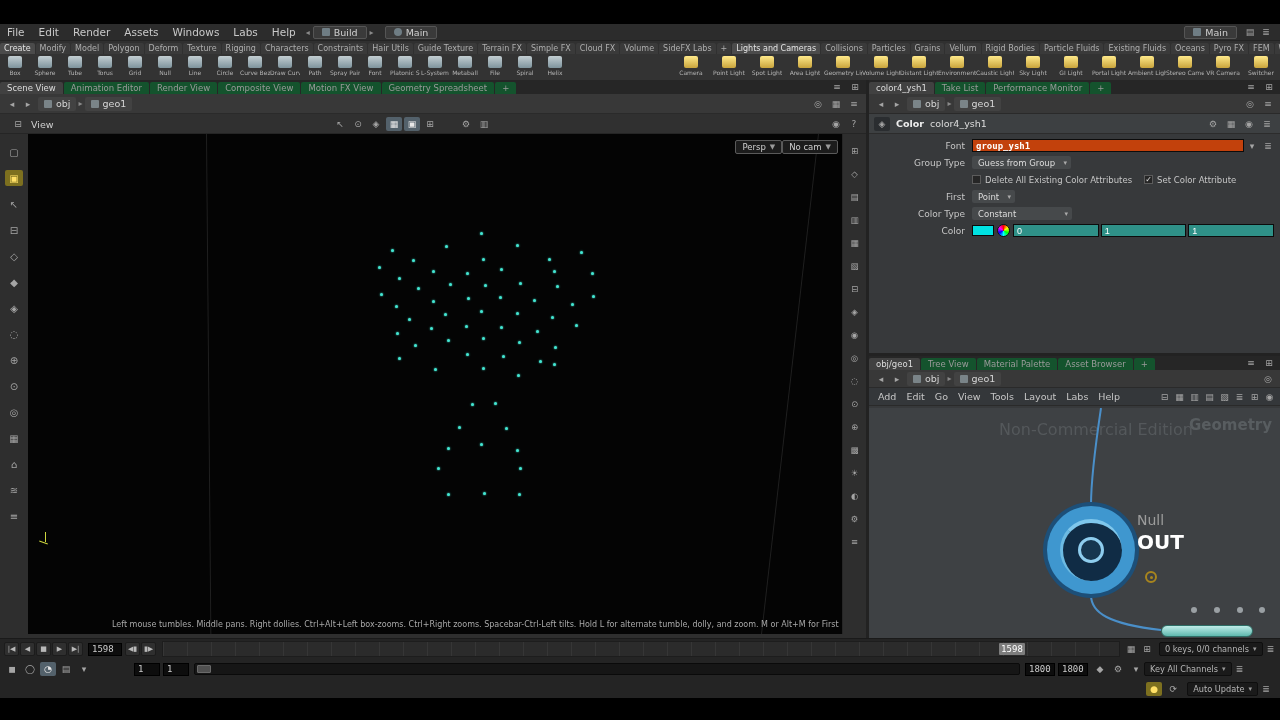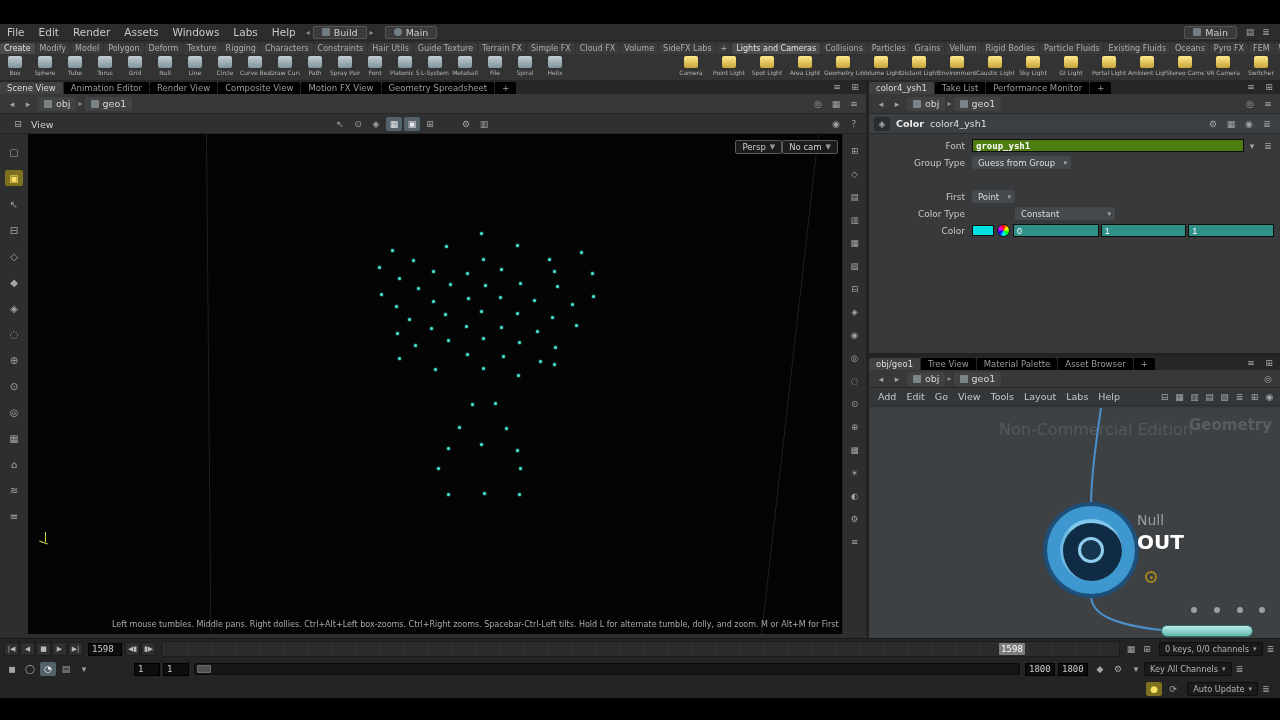--- a/index.html
+++ b/index.html
@@ -28,21 +28,21 @@
   .toolgrp{display:flex;}
   .toolgrp.right{margin-left:auto;}
   .tool{width:30px;display:flex;flex-direction:column;align-items:center;overflow:hidden;}
   .toolgrp.right .tool{width:38px;}
   .tool .ic{width:14px;height:12px;margin:2px 0 1px;border-radius:2px;background:linear-gradient(#c3ced2,#7e949d);}
   .toolgrp.right .tool .ic{background:linear-gradient(#ffe98a,#c9a43c);}
   .tool .tl{font-size:6px;color:#b5b5b5;white-space:nowrap;max-width:100%;overflow:hidden;}
 
   
   .ptabs{display:flex;align-items:flex-end;background:#262626;height:14px;overflow:hidden;}
-  .ptab{background:#000000;color:#9a9a9a;font-size:8.5px;padding:1px 7px;margin-right:1px;border-radius:2px 2px 0 0;white-space:nowrap;}
+  .ptab{background:#14532d;color:#9a9a9a;font-size:8.5px;padding:1px 7px;margin-right:1px;border-radius:2px 2px 0 0;white-space:nowrap;}
   .ptab.active{background:#414141;color:#ddd;}
   .corner{margin-left:auto;display:flex;gap:2px;padding-right:3px;}
   .pathrow{display:flex;align-items:center;background:#383838;height:20px;font-size:9.5px;gap:2px;padding:0 4px;border-bottom:1px solid #2a2a2a;}
   .crumb{display:inline-flex;align-items:center;gap:4px;background:#424242;border-radius:2px;height:14px;padding:0 6px;color:#d6d6d6;}
   .crumb .ci{width:8px;height:8px;background:#7a8488;border-radius:1px;}
   .sep{color:#8a8a8a;font-size:8px;}
   .rowicons{margin-left:auto;display:flex;gap:2px;}
 
   
   .left-pane{position:absolute;left:0;top:56px;width:866px;height:558px;background:#2e2e2e;}
@@ -69,21 +69,21 @@
 
   
   .right-pane{position:absolute;left:869px;top:56px;width:411px;height:558px;background:#37393b;}
   .vsplit{position:absolute;left:866px;top:56px;width:3px;height:558px;background:#222;}
   .params-body{position:absolute;left:0;top:54px;width:100%;height:222px;background:#37393b;}
   .phead{position:absolute;left:0;top:34px;width:100%;height:20px;background:#3d4042;display:flex;align-items:center;gap:6px;padding:0 5px;border-bottom:1px solid #2c2c2c;}
   .phead .ntype{font-weight:bold;color:#eee;font-size:9.5px;}
   .phead .nname{color:#ddd;font-size:9.5px;}
   .prow{position:absolute;left:0;width:100%;height:15px;display:flex;align-items:center;}
   .plabel{width:96px;text-align:right;margin-right:7px;font-size:9px;color:#c6c6c6;white-space:nowrap;}
-  .pfield{background:#4d7c0f;border:1px solid #0c0c0c;color:#fff;font-weight:bold;font-size:9px;height:13px;flex:1;padding:0 3px;font-family:"DejaVu Sans Mono",monospace;}
+  .pfield{background:#c2410c;border:1px solid #0c0c0c;color:#fff;font-weight:bold;font-size:9px;height:13px;flex:1;padding:0 3px;font-family:"DejaVu Sans Mono",monospace;}
   .dropdown{background:#46494b;border-radius:2px;height:13px;display:inline-flex;align-items:center;font-size:8.5px;color:#ddd;padding:0 16px 0 6px;position:relative;}
   .dropdown .dd{position:absolute;right:4px;font-size:7px;color:#aaa;}
   .cbox{width:9px;height:9px;background:#262626;border:1px solid #5c5c5c;display:inline-flex;align-items:center;justify-content:center;font-size:8px;color:#e0e0e0;margin-right:4px;}
   .cblabel{font-size:8.5px;color:#c6c6c6;}
   .swatch{width:22px;height:11px;background:var(--swatch,#00e2e2);border:1px solid #0a0a0a;}
   .wheel{width:13px;height:13px;border-radius:50%;margin:0 3px;background:conic-gradient(#f00,#ff0,#0f0,#0ff,#00f,#f0f,#f00);border:1px solid #111;}
   .cinput{background:var(--fieldteal,#2f9188);border:1px solid #0c0c0c;color:#fff;font-size:9px;height:13px;padding:0 3px;flex:1;min-width:0;}
 
   
   .net{position:absolute;left:0;top:276px;width:100%;height:282px;}
@@ -559,28 +559,36 @@
         <span class="gicon">▾</span>
         <span class="gicon" style="margin-right:4px;">≣</span>
       </div>
       <div class="prow" style="top:21px;">
         <span class="plabel">Group Type</span>
         <span class="dropdown">
             <span>Guess from Group</span>
             <span class="dd">▾</span>
           </span>
       </div>
+      <div class="prow" style="top:38px;">
+        <span style="width:103px;"></span>
+        <span class="cbox"></span>
+        <span class="cblabel">Delete All Existing Color Attributes</span>
+        <span style="width:12px;"></span>
+        <span class="cbox">✓</span>
+        <span class="cblabel">Set Color Attribute</span>
+      </div>
       <div class="prow" style="top:55px;">
         <span class="plabel">First</span>
         <span class="dropdown">
             <span>Point</span>
             <span class="dd">▾</span>
           </span>
       </div>
-      <div class="prow" style="top:72px;gap:43px;">
+      <div class="prow" style="top:72px;">
         <span class="plabel">Color Type</span>
         <span class="dropdown" style="min-width:100px;">
             <span>Constant</span>
             <span class="dd">▾</span>
           </span>
       </div>
       <div class="prow" style="top:89px;padding-right:6px;">
         <span class="plabel">Color</span>
         <span class="swatch"></span>
         <span class="wheel"></span>

